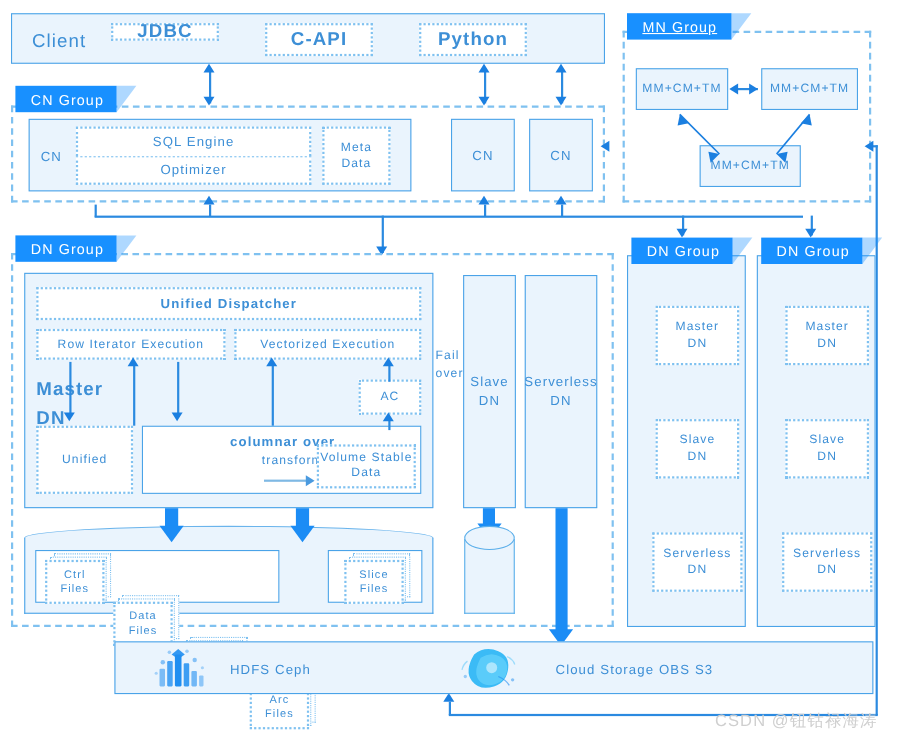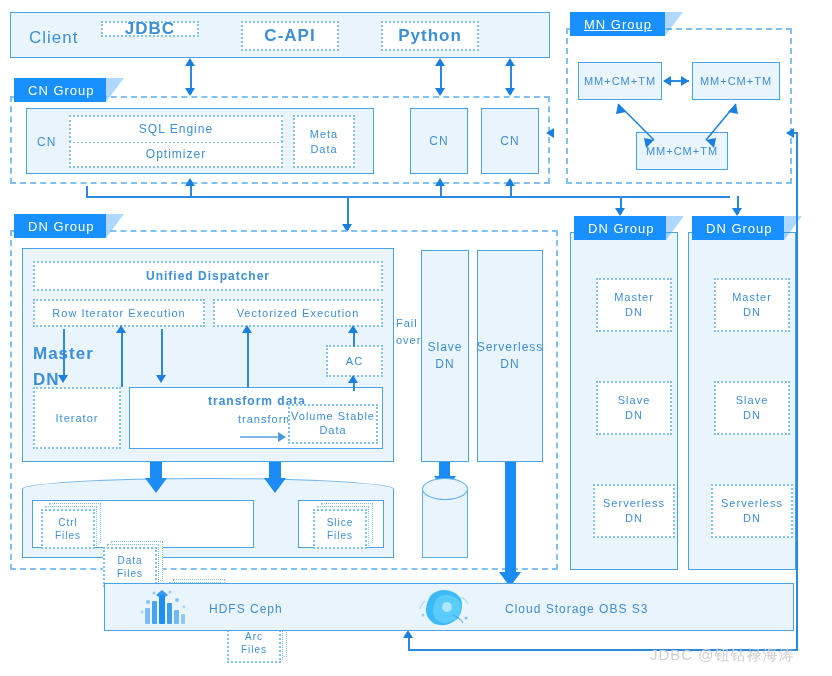--- a/index.html
+++ b/index.html
@@ -160,24 +160,24 @@
   <div class="abs dotbox ctr lbl t12 bold" style="left:10px;top:12px;width:350px;height:30px;">Unified Dispatcher</div>
   <div class="abs dotbox ctr lbl t11" style="left:190px;top:50px;width:170px;height:28px;">Vectorized Execution</div>
 
   <div class="abs lbl t13 bold" style="left:10px;top:92px;line-height:1.5;">
     <div>Master</div>
     <div>DN</div>
   </div>
 
   <div class="abs dotbox ctr lbl t11" style="left:303px;top:96px;width:57px;height:32px;">AC</div>
 
-  <div class="abs dotbox ctr lbl t11" style="left:10px;top:138px;width:88px;height:62px;">Iterator</div>
+  <div class="abs dotbox ctr lbl t11" style="left:10px;top:138px;width:88px;height:62px;">Unified</div>
 
   <div class="abs solidbox-w" style="left:106px;top:138px;width:254px;height:62px;">
-    <div class="abs lbl t12 bold" style="left:0;top:5px;width:254px;text-align:center;">transform data</div>
+    <div class="abs lbl t12 bold" style="left:0;top:5px;width:254px;text-align:center;">columnar over</div>
     <div class="abs lbl t11" style="left:108px;top:24px;">transform</div>
     <div class="abs hline" style="left:110px;top:48px;width:42px;background:#7fb9e4;"></div>
     <div class="abs arrR" style="left:148px;top:44px;border-left-color:#4a9adf;"></div>
     <div class="abs dotbox ctr lbl t11" style="left:158px;top:16px;width:90px;height:40px;flex-direction:column;line-height:1.25;">
       <span>Volume Stable</span>
       <span>Data</span>
     </div>
   </div>
 
   <div class="abs vline" style="left:40px;top:80px;height:50px;"></div>
@@ -342,13 +342,13 @@
       <path d="M36 30 q7 3 10 8" stroke="#1f8ef1" stroke-width="1.2" fill="none" opacity=".6"></path>
       <path d="M8 16 q-4 3 -5 8" stroke="#9fdcfb" stroke-width="1.2" fill="none"></path>
       <path d="M44 12 q5 2 7 7" stroke="#9fdcfb" stroke-width="1.2" fill="none"></path>
       <circle cx="49" cy="33" r="1.5" fill="#1f8ef1" opacity=".5"></circle>
       <circle cx="6" cy="30" r="1.5" fill="#1f8ef1" opacity=".4"></circle>
     </g>
   </svg>
   <div class="abs lbl t12" style="left:400px;top:17px;letter-spacing:1px;">Cloud Storage OBS S3</div>
 </div>
 
-<div class="abs wm" style="left:650px;top:646px;">JDBC @钮钴禄海涛</div>
+<div class="abs wm" style="left:650px;top:646px;">CSDN @钮钴禄海涛</div>
 
 </body></html>

